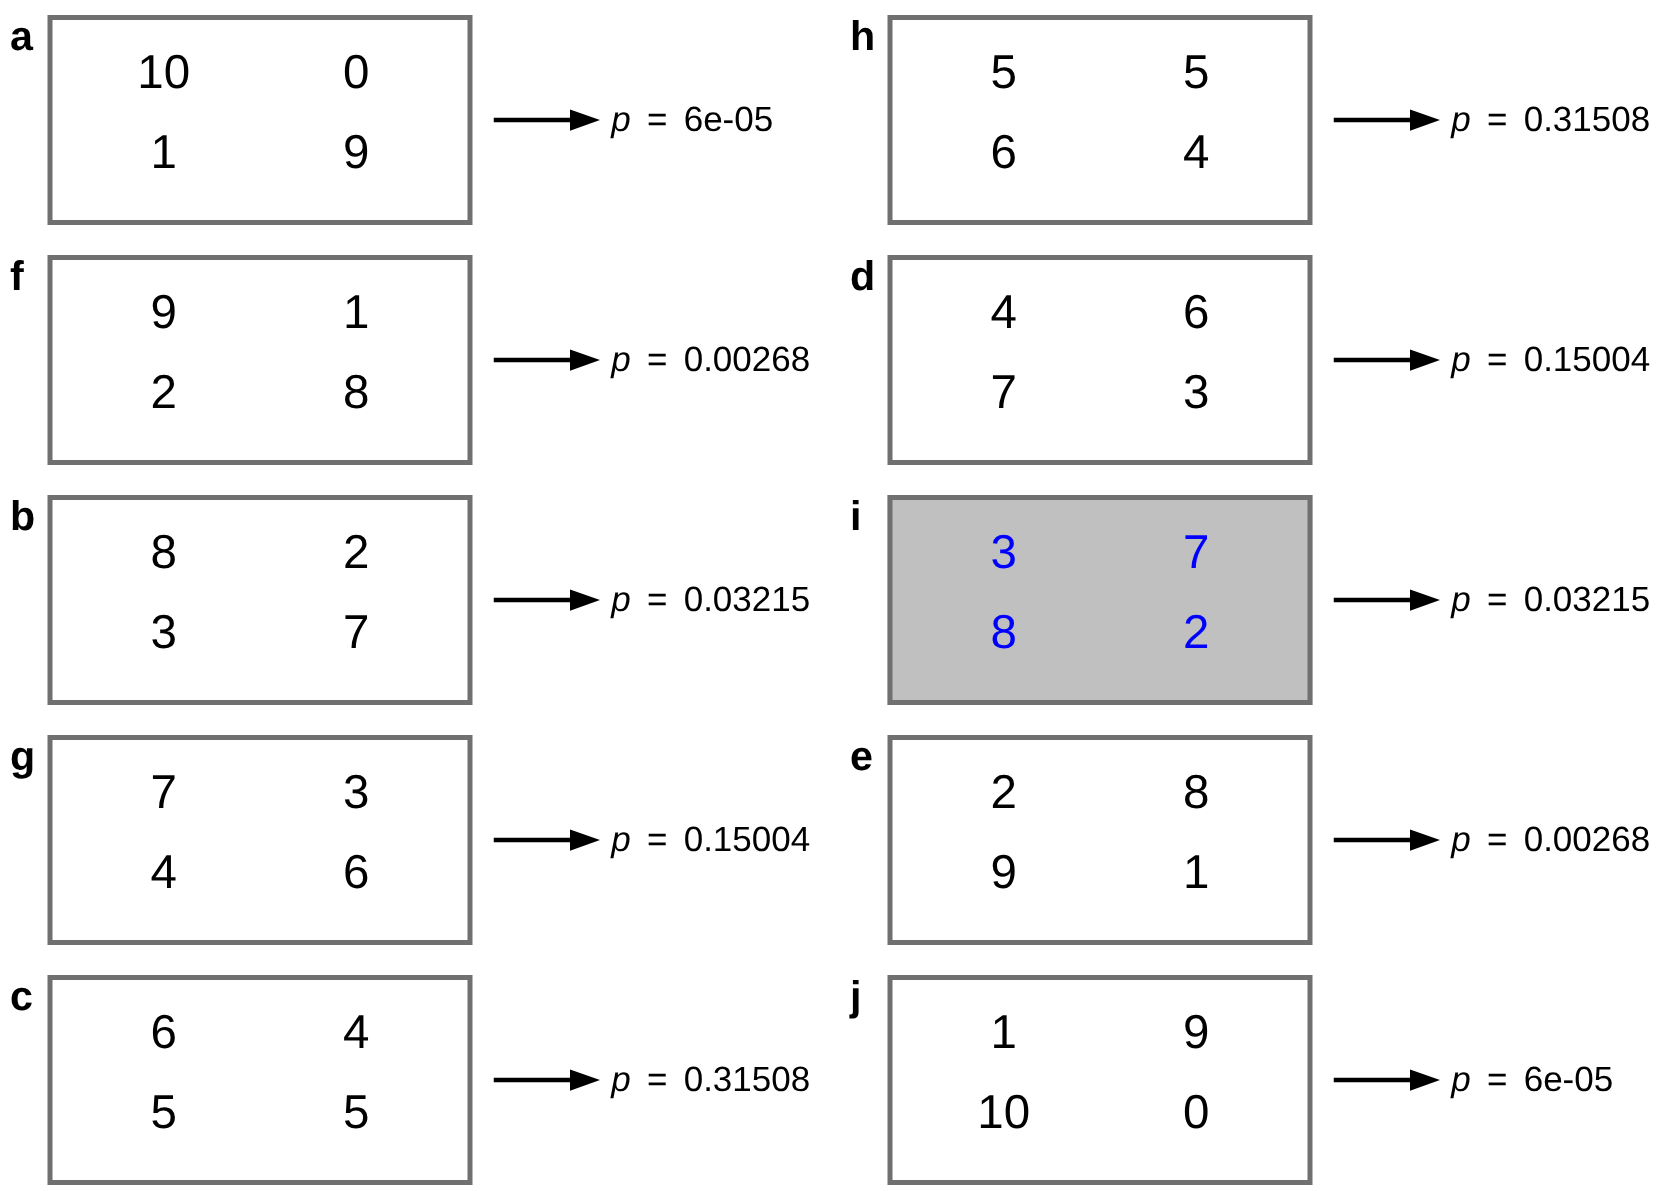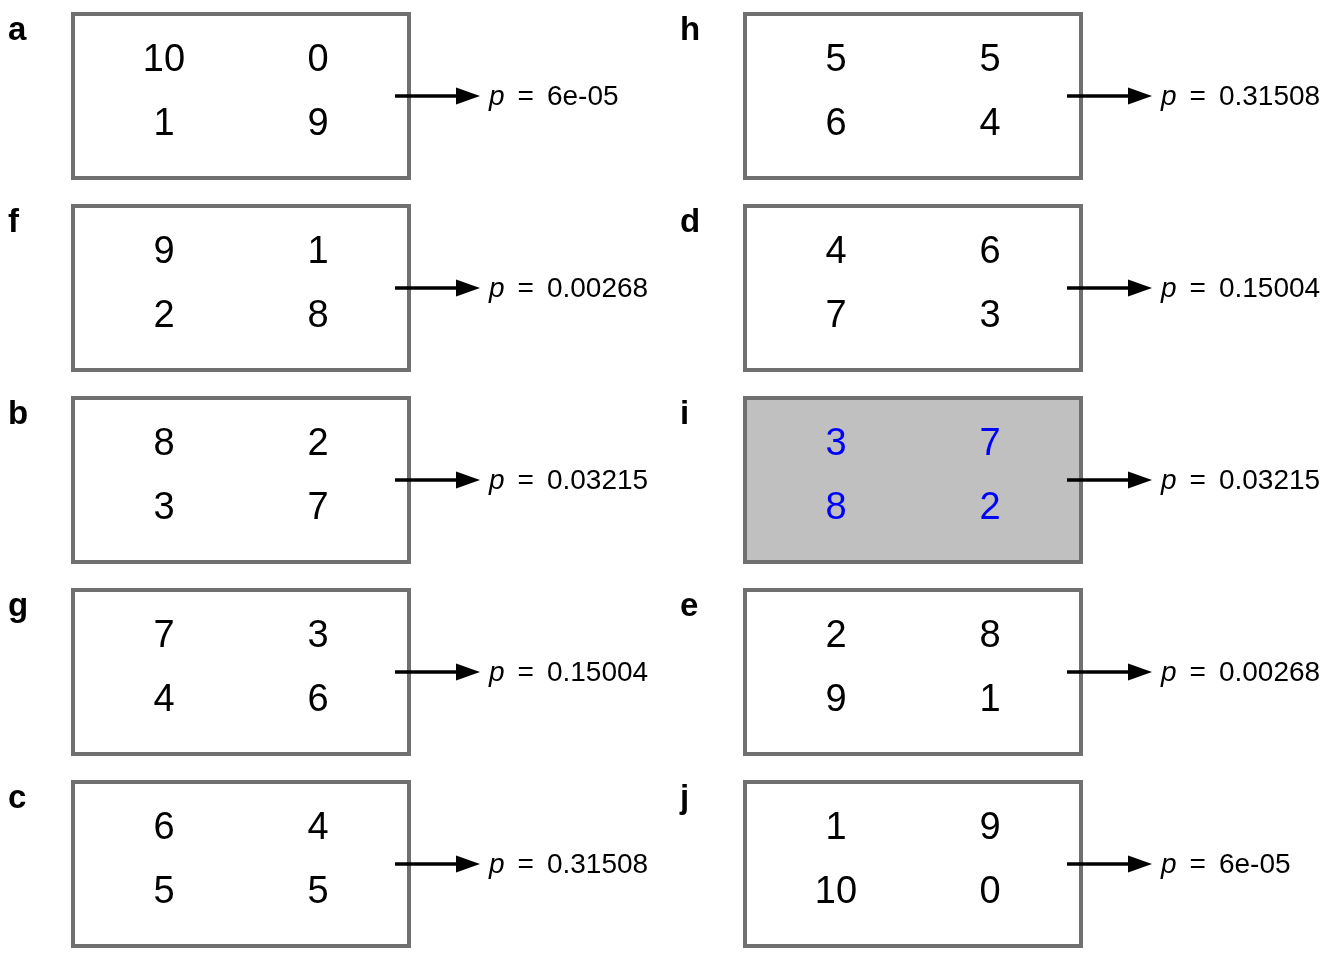--- a/index.html
+++ b/index.html
@@ -28,21 +28,20 @@
     font-size:33px;font-weight:bold;line-height:36px;
   }
   .ctable{
     position:absolute;left:38px;top:12px;width:340px;height:168px;
     border:4px solid var(--border-color);
     background:#fff;
     display:grid;
     grid-template-columns:1fr 1fr;
     grid-template-rows:1fr 1fr;
     padding:10px 12px 22px 12px;
-    margin-left:33px;
   }
   .ctable.highlighted{background:var(--highlight-fill);}
   .ctable.highlighted .cell{color:var(--highlight-text);}
   .cell{
     display:flex;align-items:center;justify-content:center;
     font-size:38px;line-height:1;
   }
   .arrow{position:absolute;left:394px;top:84px;width:88px;height:24px;}
   .ptext{
     position:absolute;left:489px;top:0;height:192px;

